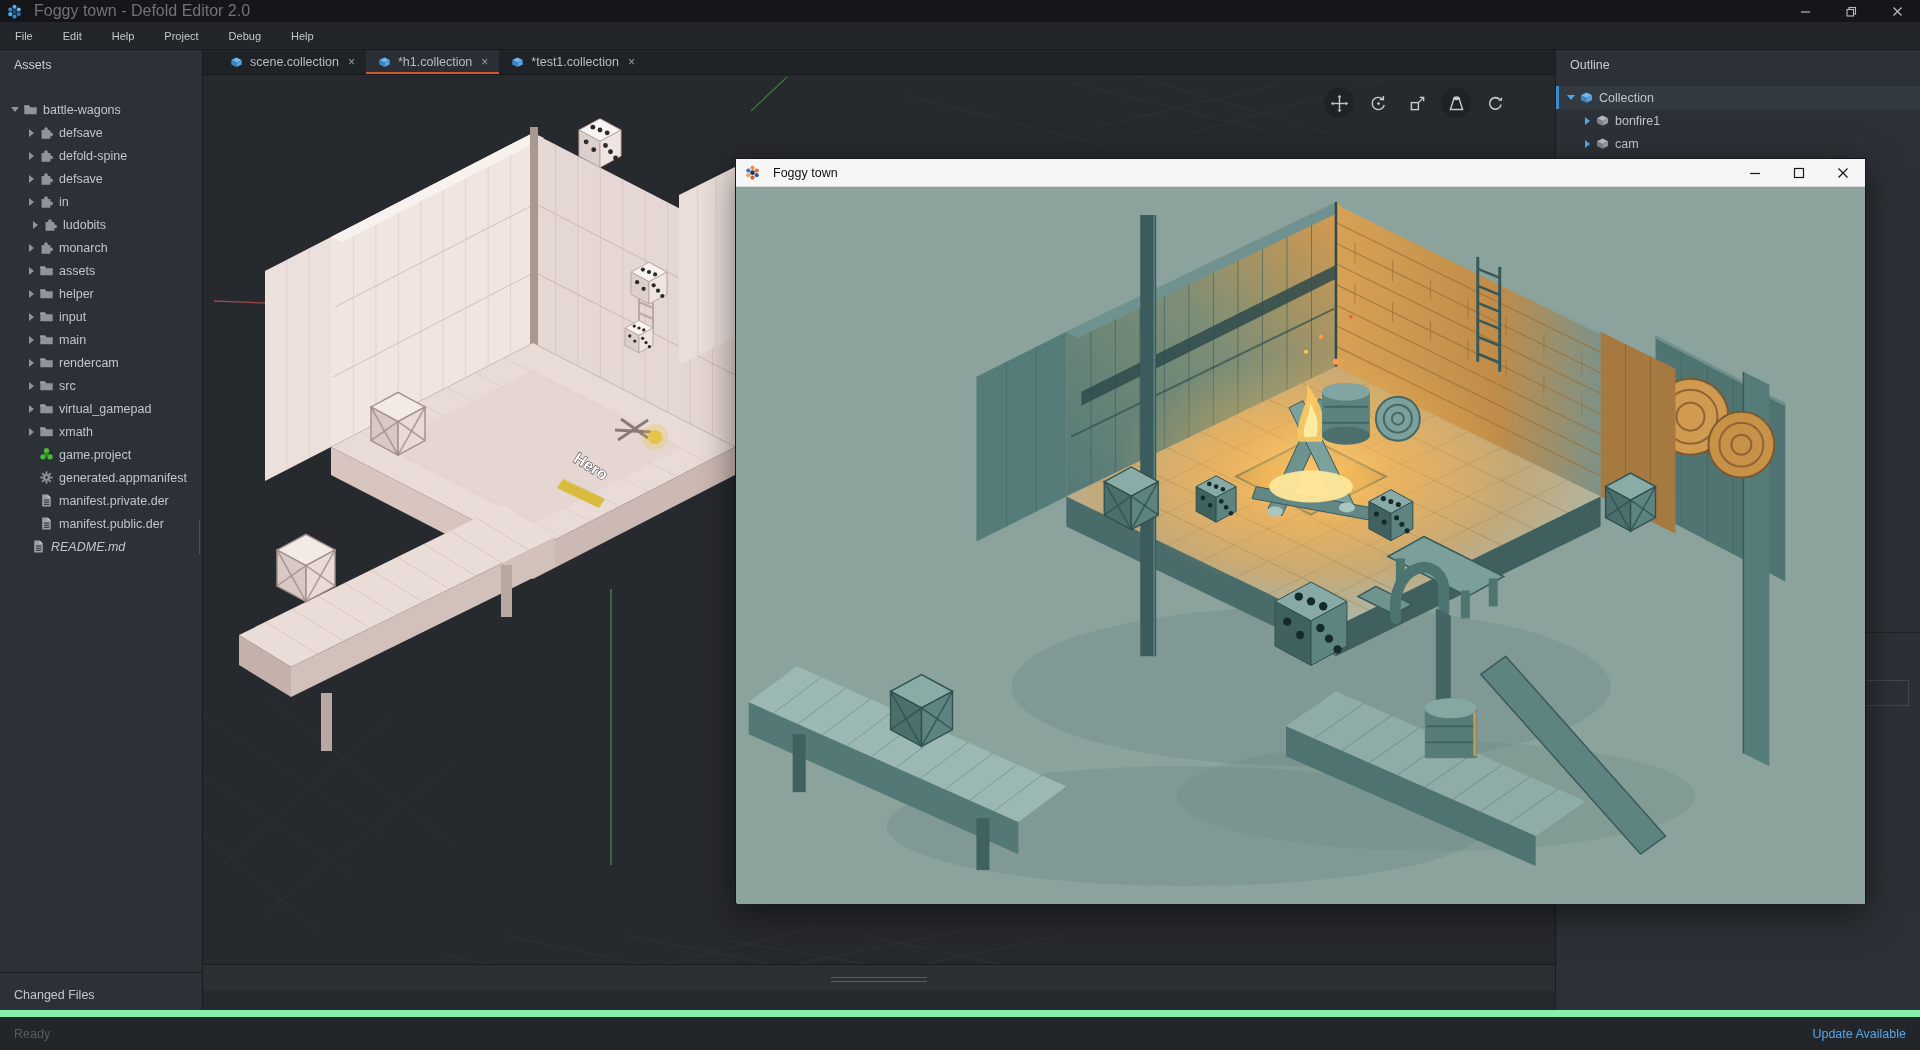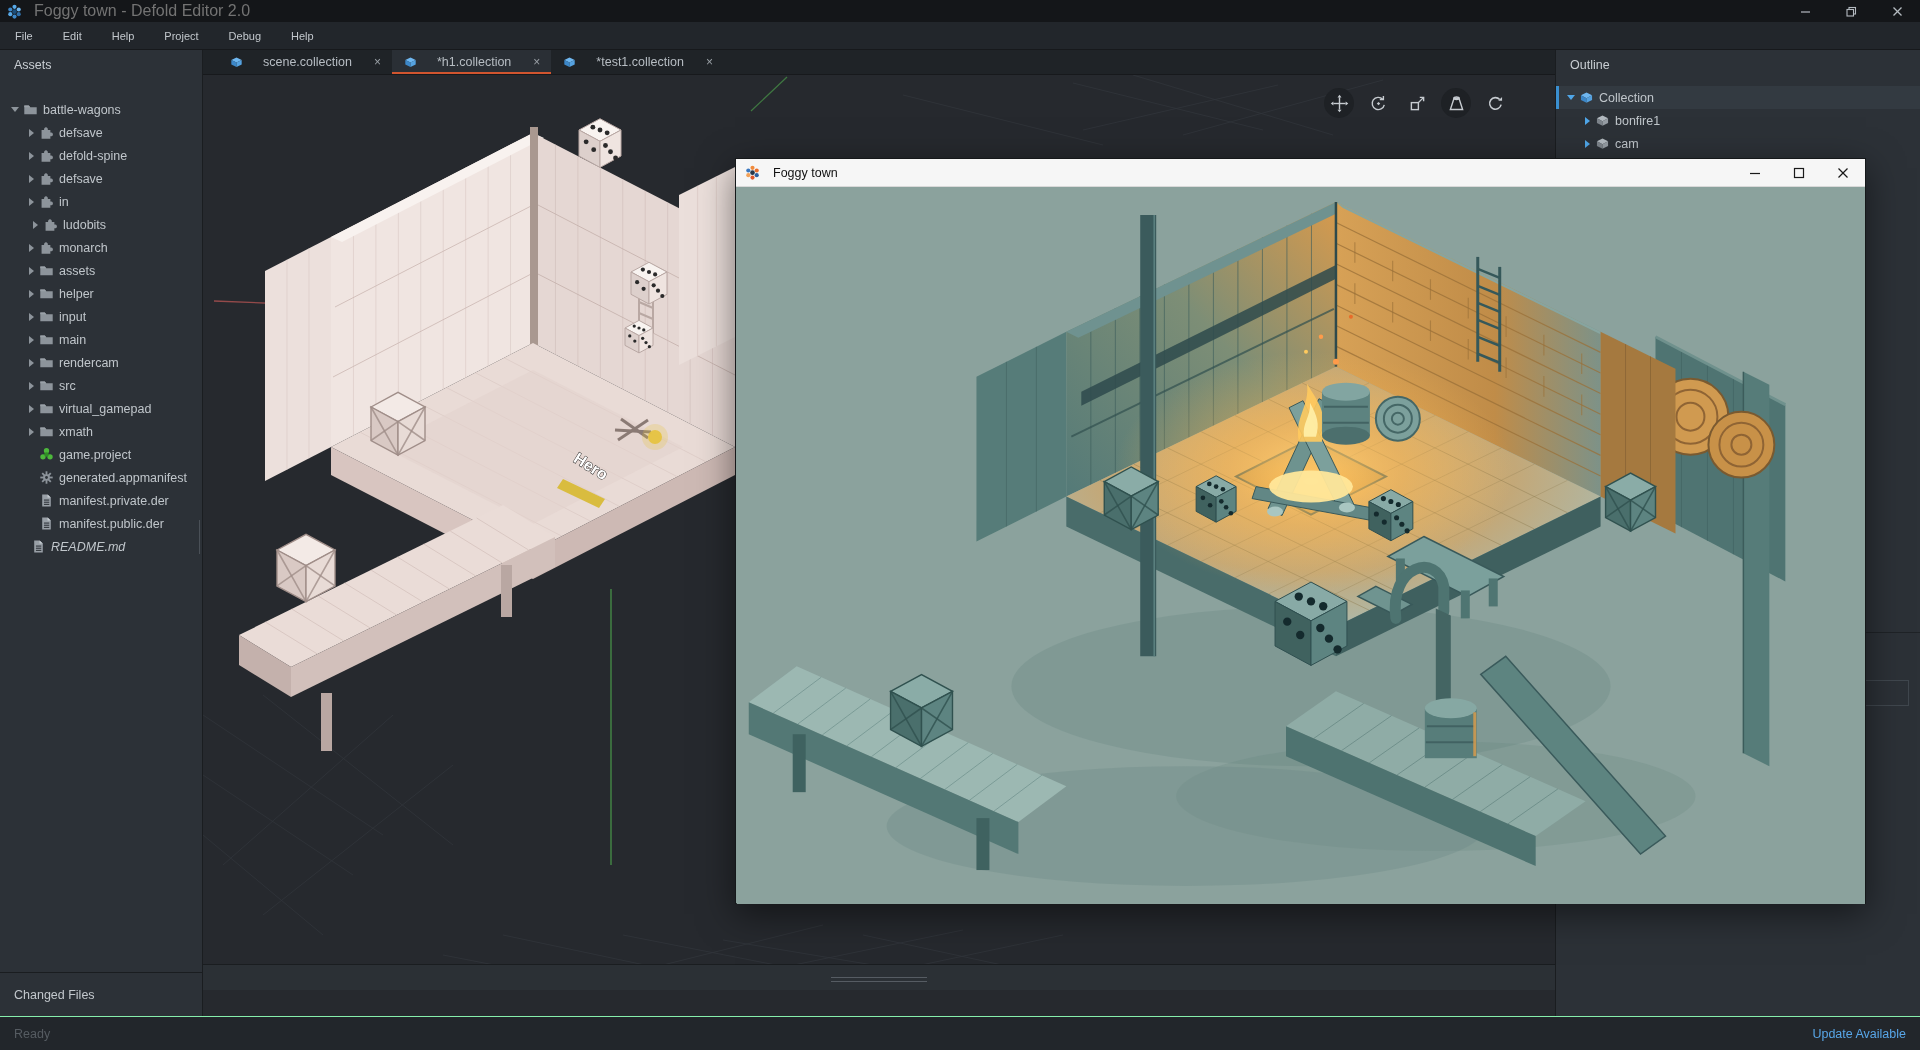--- a/index.html
+++ b/index.html
@@ -43,36 +43,36 @@
   .right-panel{position:absolute;top:50px;right:0;width:365px;bottom:34px;
                background:#2c3137;border-left:1px solid #1a1d20;}
   .right-panel .tree{padding-top:6px;}
   .trow.selected{background:#333a41;box-shadow:inset 3px 0 0 #3a8fd0;}
   .rp-divider{position:absolute;left:0;right:0;top:582px;height:1px;background:#1f2327;}
   .rp-widget{position:absolute;left:245px;top:630px;width:108px;height:26px;border:1px solid #40474e;}
 
   
   .center{position:absolute;left:203px;top:50px;right:365px;bottom:34px;}
   .tabbar{height:25px;background:#1f2327;border-bottom:1px solid #17191c;display:flex;padding-left:15px;}
-  .tab{display:flex;align-items:center;gap:19px;padding:0 11px;font-size:12.5px;color:#b7bdc3;}
+  .tab{display:flex;align-items:center;gap:6px;padding:0 11px;font-size:12.5px;color:#b7bdc3;}
   .tab .ticon{margin:0;}
   .tab.active{background:#2a2f35;box-shadow:inset 0 -2px 0 #d1552f;}
   .tab .close{color:#9aa0a6;font-size:12px;margin-left:3px;}
   .viewport{position:absolute;left:0;right:0;top:25px;bottom:26px;background:#26292e;overflow:hidden;}
   .viewport > svg.scene{position:absolute;left:0;top:0;}
   .vp-toolbar{position:absolute;top:13px;right:45px;display:flex;gap:9px;}
   .vtb{width:30px;height:30px;border-radius:50%;display:flex;align-items:center;justify-content:center;}
   .vtb.active{background:#1e2125;}
   .vtb svg{width:21px;height:21px;}
   .bottom-bar{position:absolute;left:0;right:0;bottom:0;height:26px;background:#2b3035;border-top:1px solid #1a1d20;}
   .bottom-grip{position:absolute;left:50%;top:9px;transform:translateX(-50%);width:96px;}
   .bottom-grip i{display:block;height:1px;background:#565c63;margin:3px 0;}
 
   
-  .statusbar{position:absolute;left:0;right:0;bottom:0;height:34px;background:#22262b;border-top:1px solid #86efac;
+  .statusbar{position:absolute;left:0;right:0;bottom:0;height:40px;background:#22262b;border-top:7px solid #86efac;
              display:flex;align-items:center;padding:0 14px;font-size:12.5px;color:#565c62;justify-content:center;}
   .statusbar .update{margin-left:auto;color:#58a6e8;}
 
   
   .game-window{position:absolute;left:735px;top:158px;width:1131px;height:746px;z-index:50;
                box-shadow:0 10px 34px rgba(0,0,0,.5);border:1px solid #15181a;background:#8ba29d;}
   .gw-titlebar{height:28px;background:#f6f6f6;border-bottom:1px solid #d9d9d9;
                display:flex;align-items:center;padding-left:8px;gap:8px;}
   .gw-title{font-size:12.5px;color:#111;}
   .gw-controls{margin-left:auto;display:flex;height:100%;}

